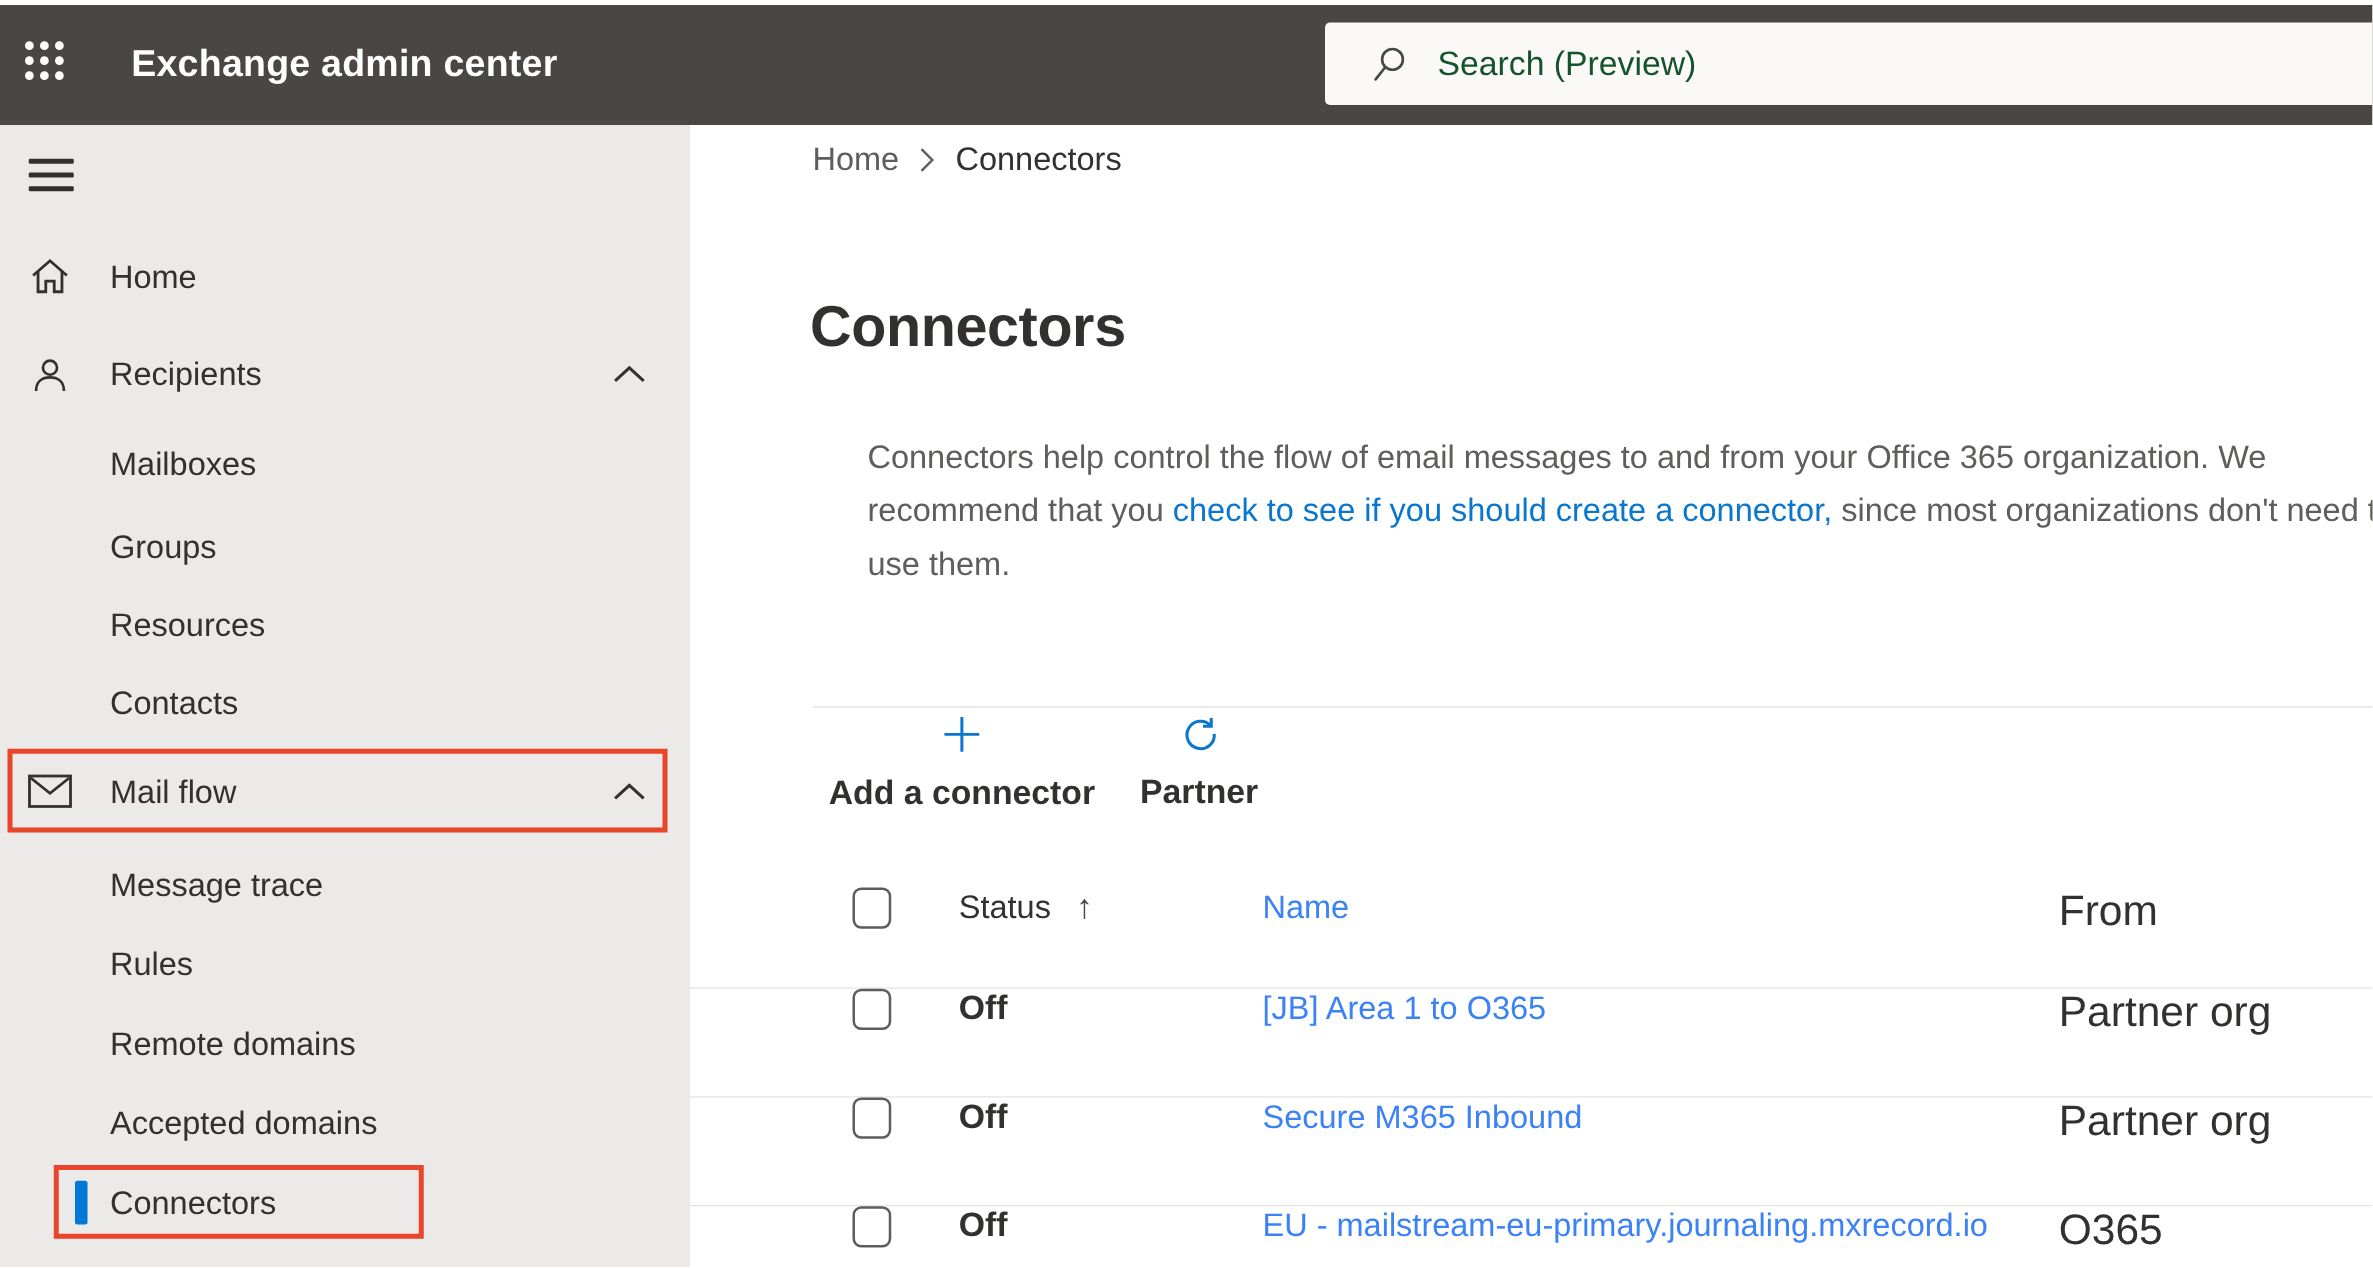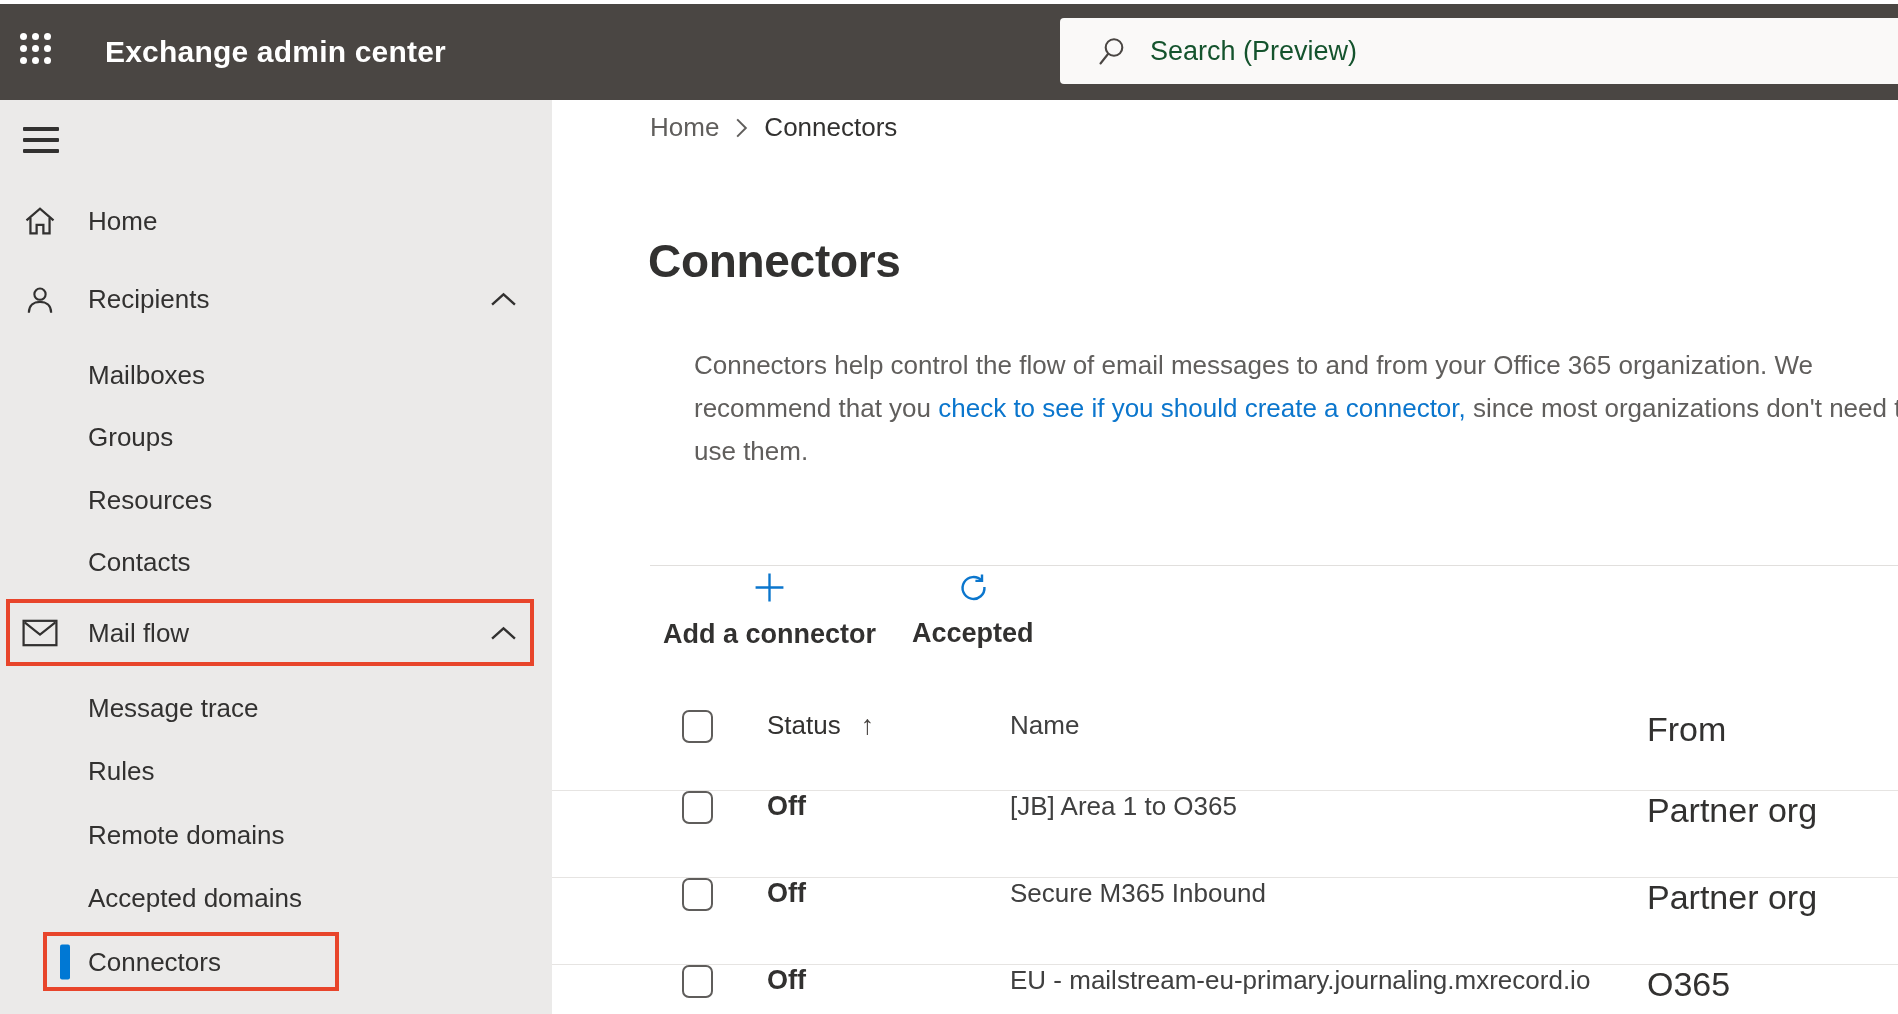--- a/index.html
+++ b/index.html
@@ -49,21 +49,21 @@
   .tbtn .tlabel { font-size:27px; font-weight:600; color:#323130; }
 
   
   .table { position:absolute; left:0; right:0; top:614px; }
   .trow { display:flex; align-items:flex-start; padding-left:130px; }
   .thead { height:80px; }
   .tbody-row { height:87px; border-top:1px solid #e6e4e2; }
   .col-cb { width:85px; display:flex; align-items:center; }
   .cbx { width:31px; height:33px; border:2px solid #5f5d5b; border-radius:7px; background:#fff; cursor:pointer; }
   .col-status { width:243px; display:flex; align-items:center; font-size:26px; color:#323130; }
-  .col-name { width:637px; font-size:26px; color:#404040; white-space:nowrap; }
+  .col-name { width:637px; font-size:26px; color:#3b82f6; white-space:nowrap; }
   .col-from { flex:1; font-size:34px; color:#323130; }
   .th { font-weight:400; cursor:pointer; }
   .cell-status { font-weight:600; font-size:27px; }
   .sort { margin-left:20px; font-size:27px; color:#4a4643; font-weight:400; }
 
   svg { display:block; }
 </style>
 </head>
 <body>
 
@@ -118,21 +118,21 @@
         </svg>
       </span>
       <span class="slabel">Recipients</span>
       <span class="chev">
         <svg width="27" height="15" viewBox="0 0 26 14" fill="none" stroke="#323130" stroke-width="2.3">
           <path d="M2 12 L13 2 L24 12"></path>
         </svg>
       </span>
     </div>
 
-    <div class="srow" style="top:233px;height:62px;align-items:flex-end;">
+    <div class="srow" style="top:244px;height:62px;">
       <span class="slabel">Mailboxes</span>
     </div>
     <div class="srow" style="top:310px;height:62px;">
       <span class="slabel">Groups</span>
     </div>
     <div class="srow" style="top:373px;height:62px;">
       <span class="slabel">Resources</span>
     </div>
     <div class="srow" style="top:435px;height:63px;">
       <span class="slabel">Contacts</span>
@@ -201,21 +201,21 @@
         </span>
         <span class="tlabel">Add a connector</span>
       </button>
       <button class="tbtn">
         <span>
           <svg width="31" height="31" viewBox="0 0 32 32" fill="none" stroke="#0b76cd" stroke-width="2.5">
             <path d="M25.5 9 A 11.3 11.3 0 1 0 28.3 15.5"></path>
             <path d="M25.8 2.5 L25.8 9.2 L19 9.2"></path>
           </svg>
         </span>
-        <span class="tlabel">Accepted</span>
+        <span class="tlabel">Partner</span>
       </button>
     </div>
 
     <div class="table">
 
       <div class="trow thead">
         <div class="col-cb">
           <div class="cbx"></div>
         </div>
         <div class="col-status th">

